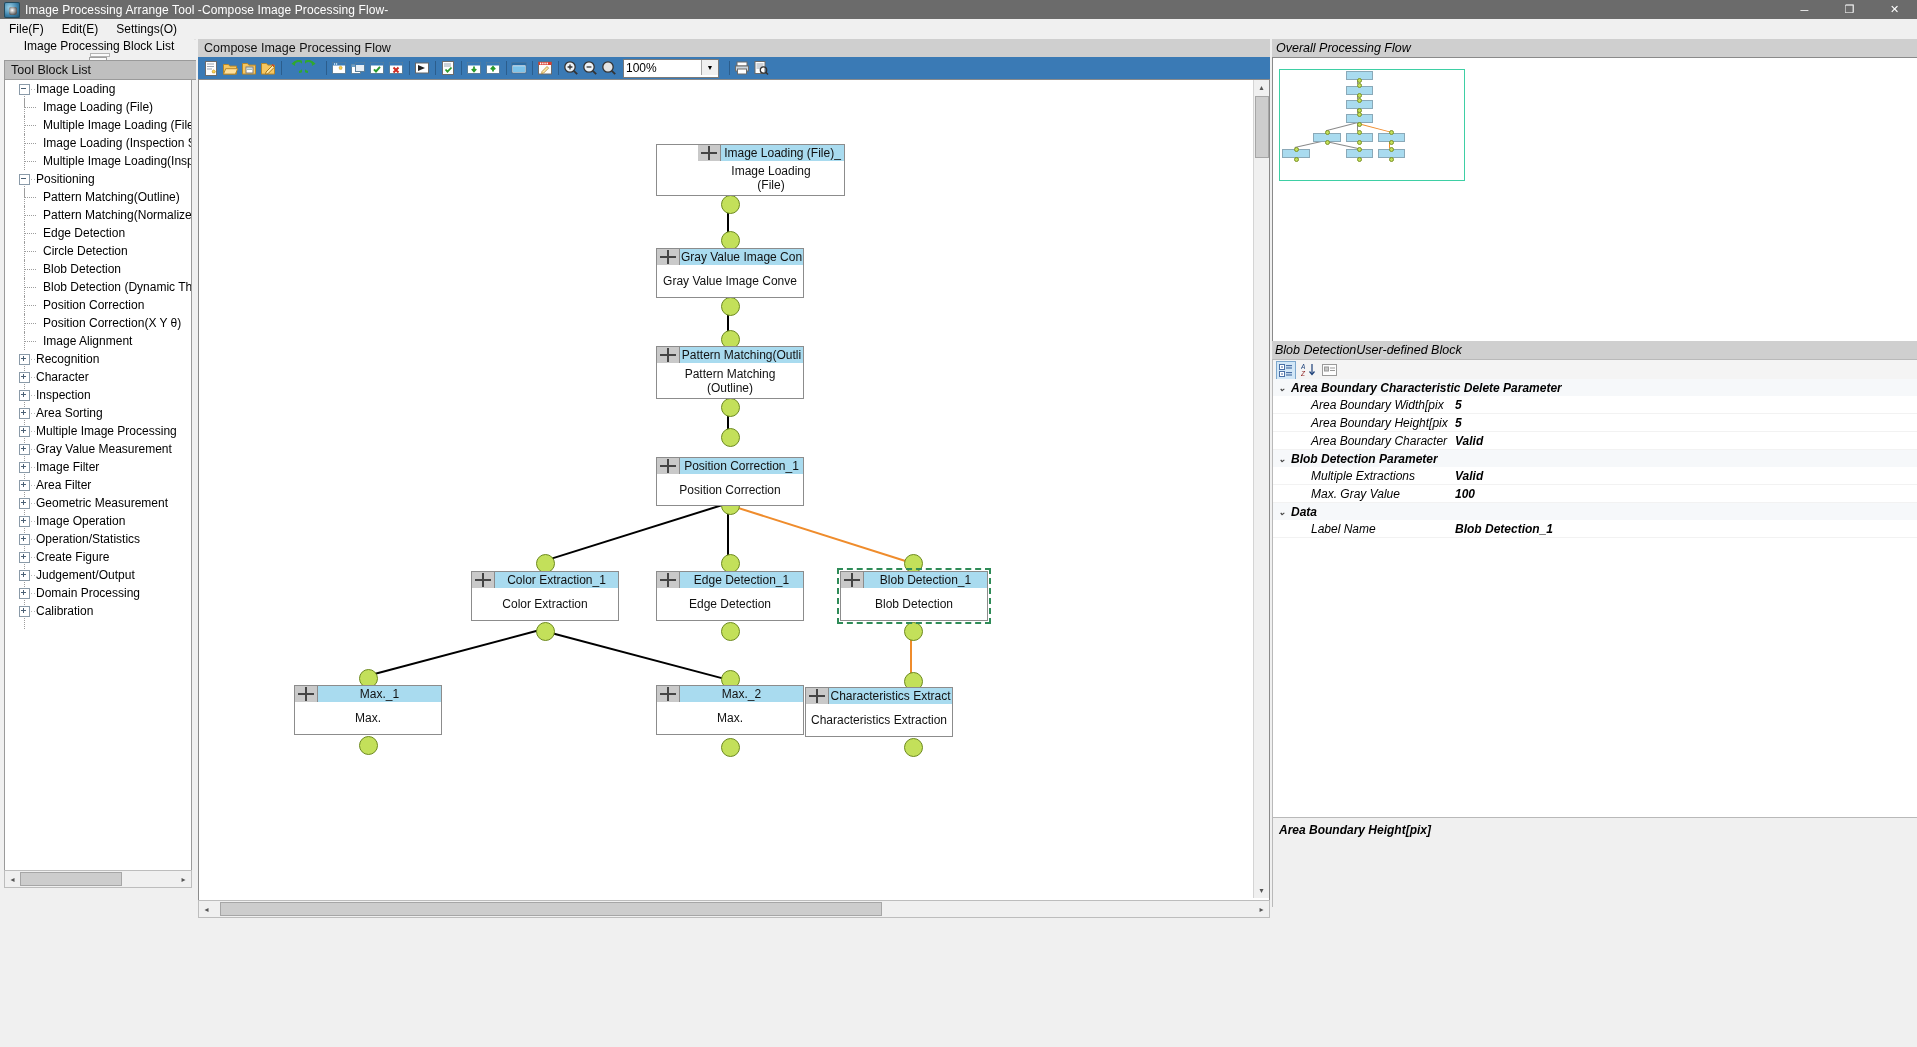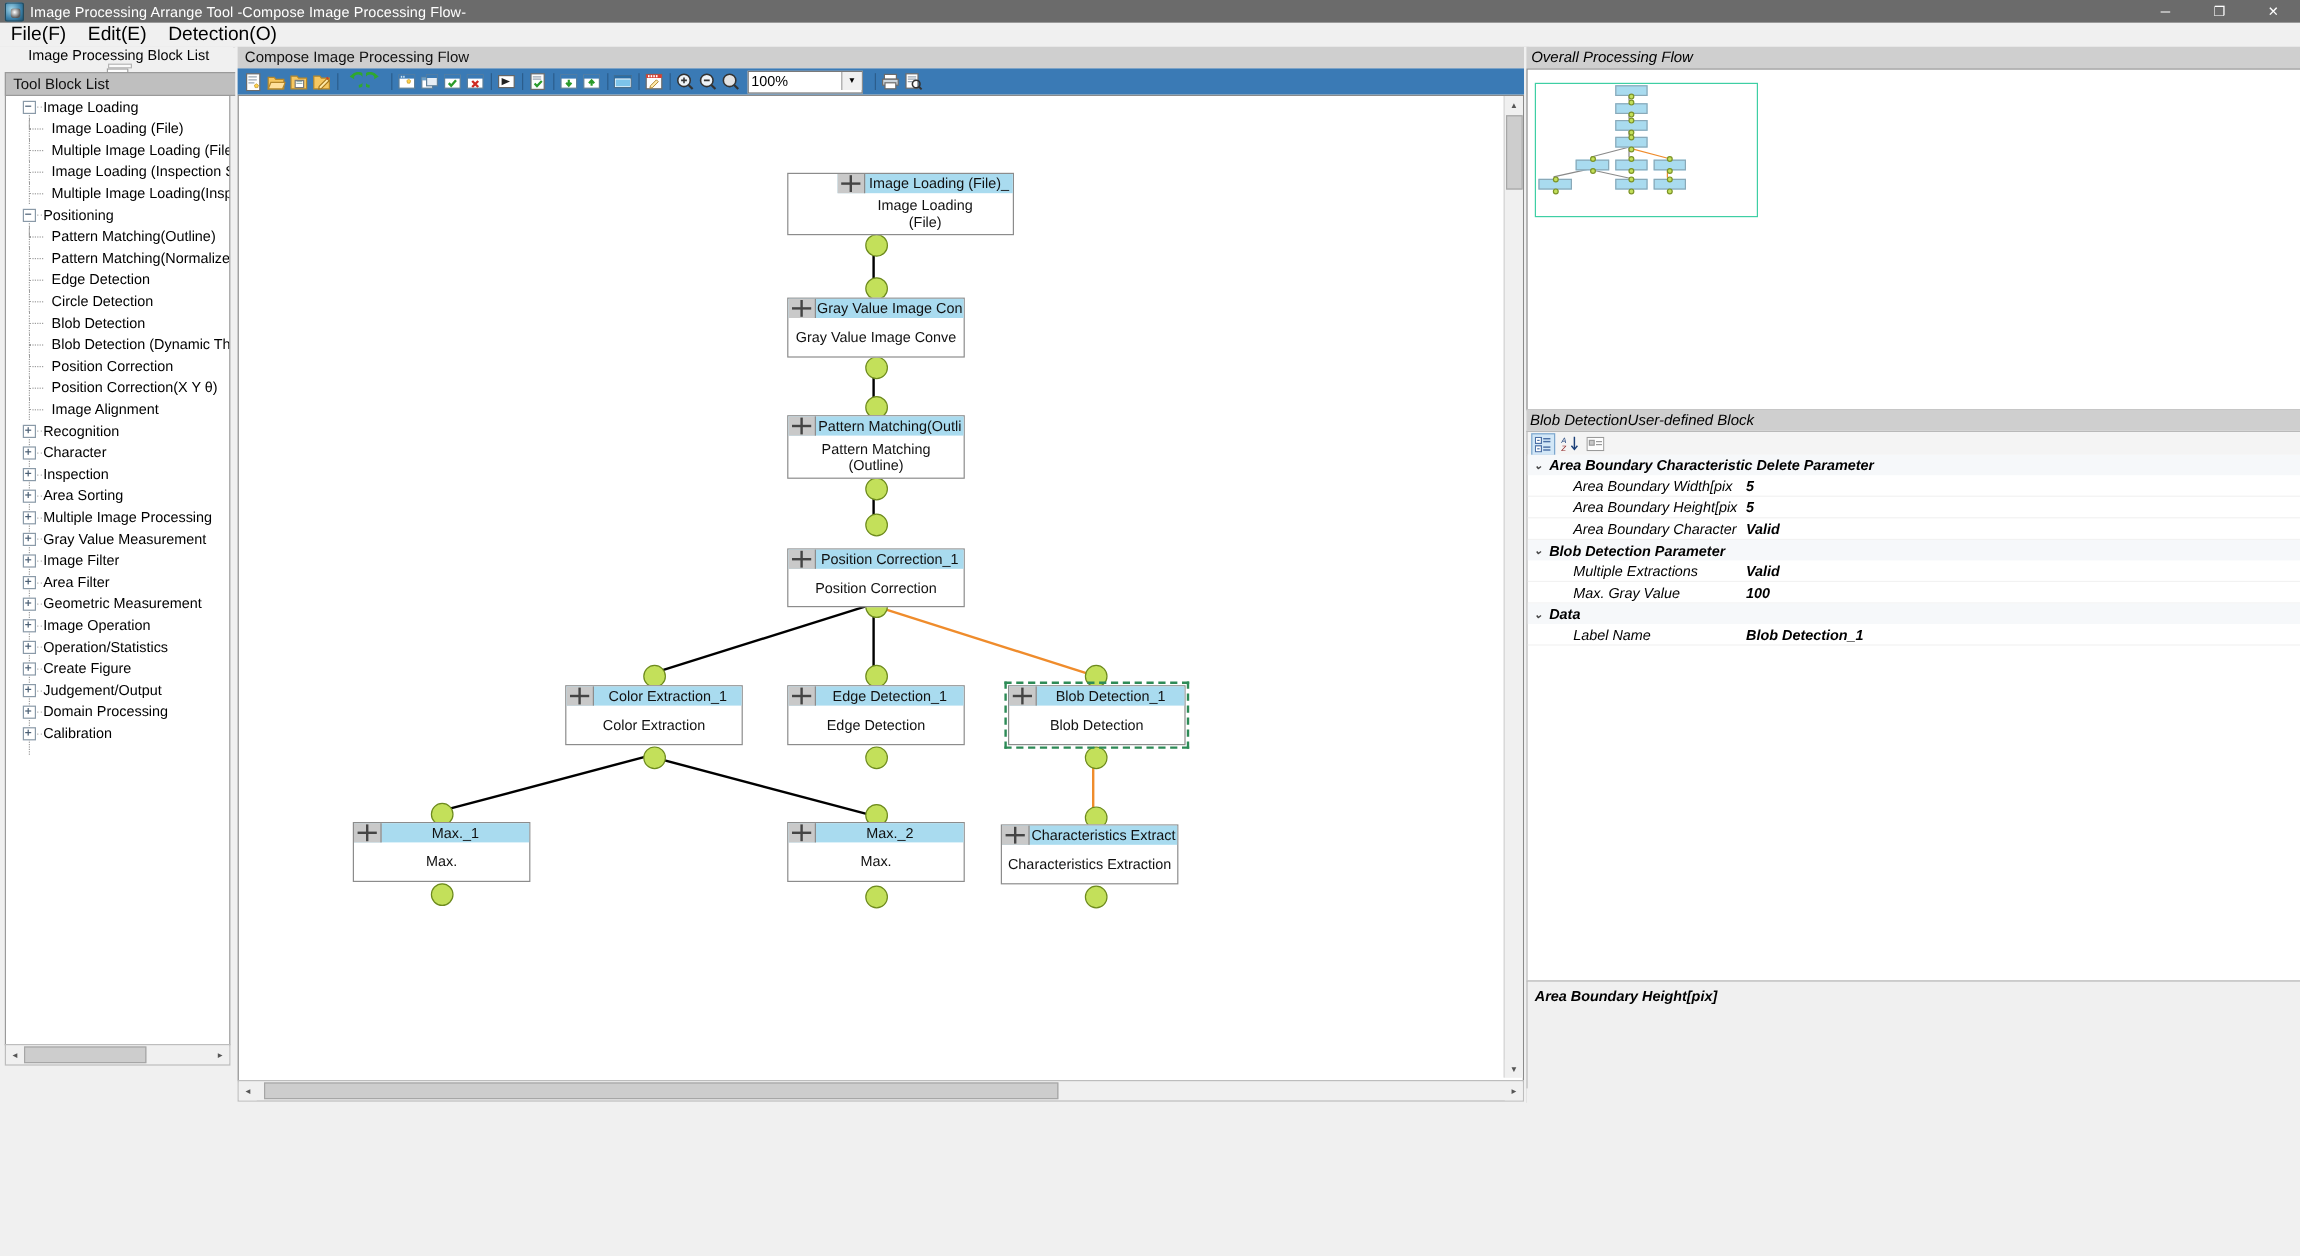--- a/index.html
+++ b/index.html
@@ -34,21 +34,21 @@
   .wbtns { position:absolute; right:0; top:0; height:19px; display:flex; }
   .wbtn { width:45px;height:19px; display:flex;align-items:center;justify-content:center;
           color:#fff; font-size:11px; }
 
   
   .menubar {
     position:absolute; left:0; top:19px; width:1917px; height:20px;
     background:#f0f0f0; display:flex; align-items:center;
     border-bottom:1px solid #e2e2e2;
   }
-  .menuitem { padding:2px 9px; font-size:16px;text-align:right; }
+  .menuitem { padding:2px 9px; font-size:12px;text-align:right; }
 
   
   .leftpanel {
     position:absolute; left:0; top:39px; width:194px; height:1008px;
     background:#f0f0f0;
   }
   .lp-tabrow {
     position:absolute; left:0; top:0; width:194px; height:20px;
     display:flex; align-items:center; background:#f0f0f0;flex-direction:column;
   }
@@ -239,21 +239,21 @@
     <div class="wbtns">
       <div class="wbtn">─</div>
       <div class="wbtn">❐</div>
       <div class="wbtn close">✕</div>
     </div>
   </div>
 
   <div class="menubar">
     <div class="menuitem">File(F)</div>
     <div class="menuitem">Edit(E)</div>
-    <div class="menuitem">Detection(O)</div>
+    <div class="menuitem">Settings(O)</div>
   </div>
 
   <div class="leftpanel">
     <div class="lp-tabrow">
       <div class="lp-tab-label">Image Processing Block List</div>
       <div class="lp-tab-2">Ar</div>
       <div class="lp-navbtn">◂</div>
       <div class="lp-navbtn">▸</div>
     </div>
     <div class="lp-header">Tool Block List</div>
@@ -693,21 +693,21 @@
           </div>
           <div class="node" style="left: 457px; top: 605px; width: 146px; height: 48px;">
             <div class="hdr">
               <div class="grip"></div>
               <div class="hdrtxt">Max._2</div>
             </div>
             <div class="body" style="height: 32px;">
               <div>Max.</div>
             </div>
           </div>
-          <div class="node" style="left: 635px; top: 607px; width: 146px; height: 48px;">
+          <div class="node" style="left: 606px; top: 607px; width: 146px; height: 48px;">
             <div class="hdr">
               <div class="grip"></div>
               <div class="hdrtxt">Characteristics Extract</div>
             </div>
             <div class="body" style="height: 32px;">
               <div>Characteristics Extraction</div>
             </div>
           </div>
         </div>
       <div class="vscroll">

